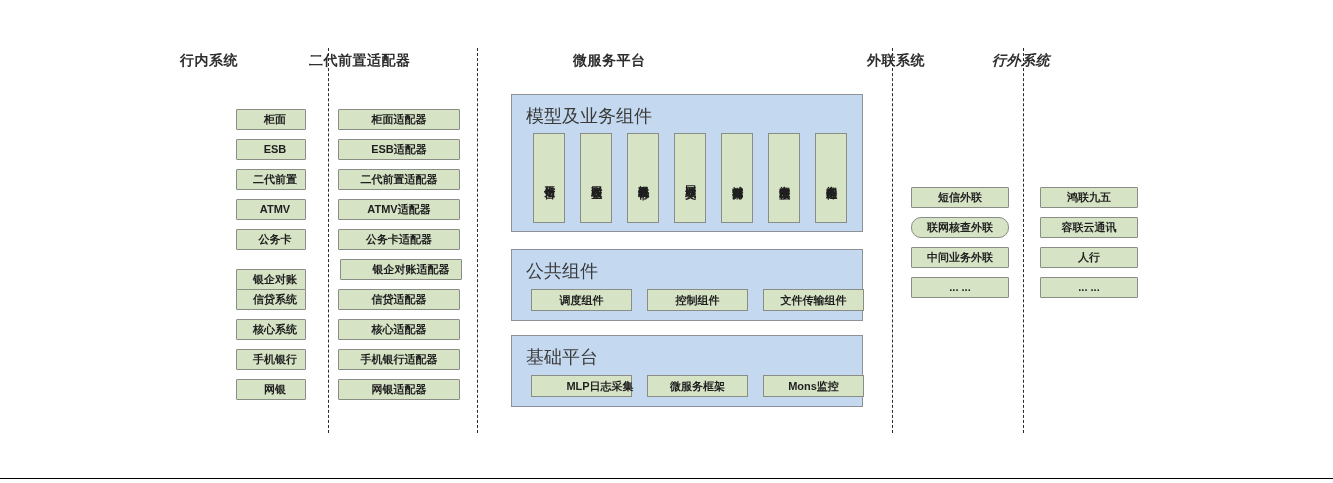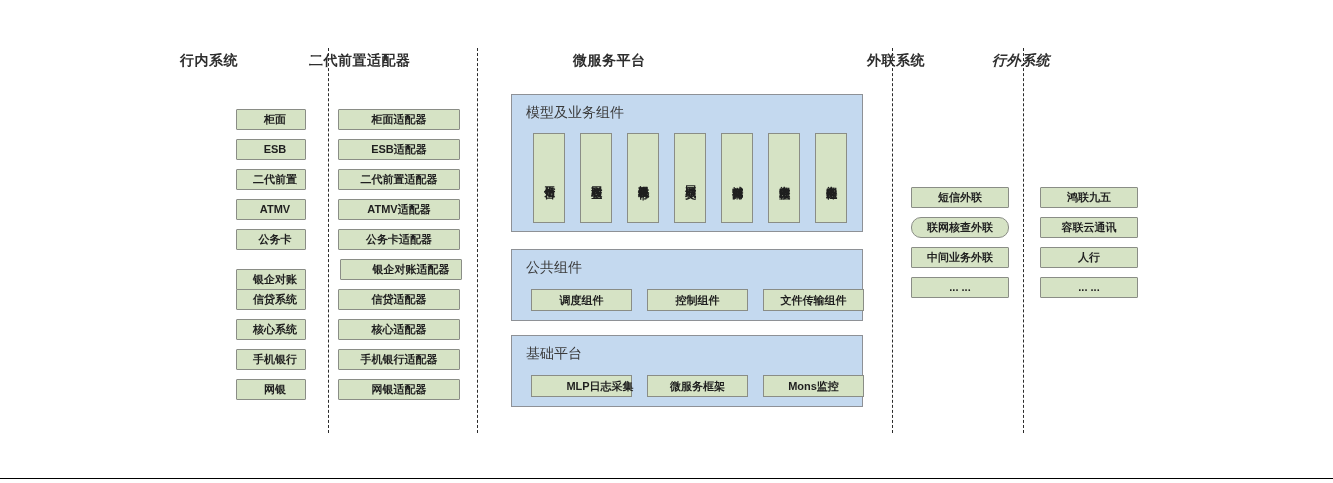--- a/index.html
+++ b/index.html
@@ -97,21 +97,21 @@
   .band {
     position: absolute;
     box-sizing: border-box;
     background: #c4d9ef;
     border: 1.2px solid #8e9196;
   }
   .band-title {
     position: absolute;
     left: 14px;
     top: 9px;
-    font-size: 14px;
+    font-size: 18px;
     color: #3a3a3a;
     font-weight: normal;
     white-space: nowrap;
   }
   .band-node {
     position: absolute;
     box-sizing: border-box;
     background: #d6e3c5;
     border: 1.2px solid #8a8d86;
     width: 101px;

